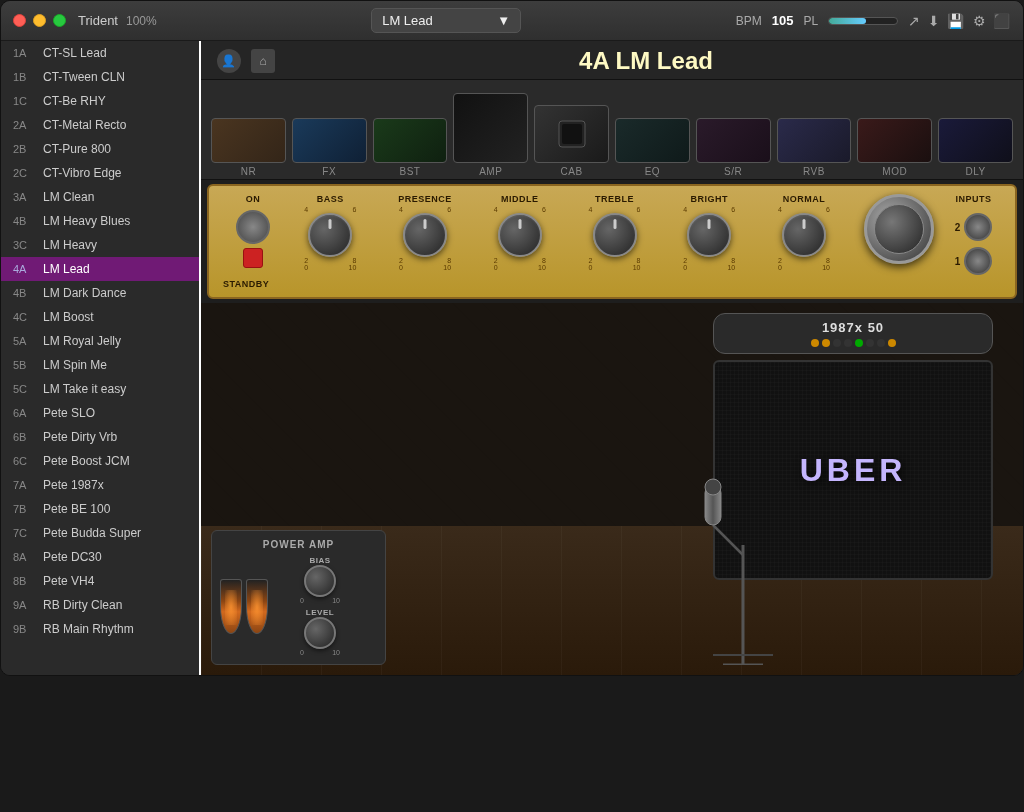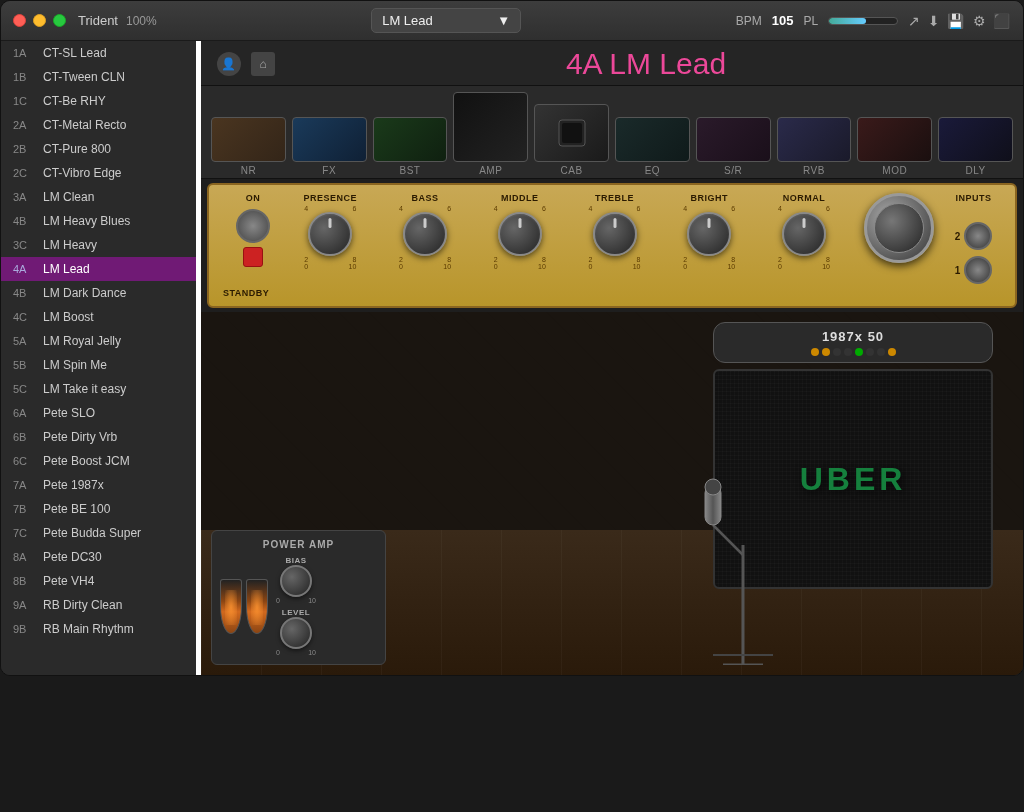--- a/index.html
+++ b/index.html
@@ -121,21 +121,21 @@
     .main-content {
       display: flex;
       flex: 1;
       overflow: hidden;
     }
 
     
     .sidebar {
       width: 200px;
       background: #2a2a2a;
-      border-right: 5px solid #ffffff;
+      border-right: 2px solid #ffffff;
       overflow-y: auto;
       flex-shrink: 0;
     }
     .sidebar::-webkit-scrollbar { width: 6px; }
     .sidebar::-webkit-scrollbar-track { background: #222; }
     .sidebar::-webkit-scrollbar-thumb { background: #555; border-radius: 3px; }
 
     .preset-item {
       display: flex;
       align-items: center;
@@ -184,43 +184,44 @@
       align-items: center;
       justify-content: center;
       color: #aaa;
       font-size: 12px;
       cursor: pointer;
     }
     .home-icon { border-radius: 3px; }
     .preset-big-title {
       flex: 1;
       text-align: center;
-      color: #ec4899;
-      font-size: 30px;
-      font-weight: 400;
+      color: #fef9c3;
+      font-size: 24px;
+      font-weight: 700;
     }
 
     
     .signal-chain {
       background: #2a2a2a;
       padding: 6px 10px 0;
       border-bottom: 1px solid #111;
     }
     .chain-boxes {
       display: flex;
       align-items: flex-end;
       gap: 6px;
       padding-bottom: 2px;
     }
     .chain-box {
       display: flex;
       flex-direction: column;
       align-items: center;
       flex: 1;
       cursor: pointer;
+      margin-top: 7px;
     }
 
     .chain-label {
       color: #888;
       font-size: 10px;
       margin-top: 3px;
       text-transform: uppercase;
       letter-spacing: 0.5px;
     }
 
@@ -304,21 +305,21 @@
       width: 20px;
       height: 20px;
       background: #cc2222;
       border-radius: 3px;
       border: 1px solid #991111;
     }
     .inputs-panel {
       display: flex;
       flex-direction: column;
       align-items: center;
-      gap: 19px;
+      gap: 9px;
       min-width: 55px;
     }
     .input-jack {
       width: 28px;
       height: 28px;
       background: radial-gradient(circle, #888, #333);
       border-radius: 50%;
       border: 2px solid #666;
     }
     .large-knob-outer {
@@ -402,20 +403,21 @@
     }
     .power-knobs {
       display: flex;
       flex-direction: column;
       gap: 4px;
     }
     .power-knob-row {
       display: flex;
       flex-direction: column;
       align-items: center;
+      margin-left: 24px;
     }
     .power-knob-label {
       color: #aaa;
       font-size: 8px;
       font-weight: 700;
       letter-spacing: 0.5px;
     }
     .power-knob {
       width: 32px;
       height: 32px;
@@ -478,21 +480,21 @@
       overflow: hidden;
     }
     .cab-grill {
       position: absolute;
       inset: 0;
       background:
         repeating-linear-gradient(0deg, transparent, transparent 3px, rgba(255,255,255,0.02) 3px, rgba(255,255,255,0.02) 4px),
         repeating-linear-gradient(90deg, transparent, transparent 3px, rgba(255,255,255,0.02) 3px, rgba(255,255,255,0.02) 4px);
     }
     .cab-name {
-      color: #15803d;
+      color: #c4b5fd;
       font-size: 32px;
       font-weight: 900;
       letter-spacing: 4px;
       position: relative;
       z-index: 1;
       text-shadow: 2px 2px 8px rgba(0,0,0,0.8);
     }
 
     
     .sidebar::-webkit-scrollbar { width: 5px; }
@@ -763,40 +765,40 @@
       <div class="amp-controls">
         <div class="amp-top-row">
 
           <div class="amp-on-section">
             <span class="amp-section-label">ON</span>
             <div class="power-button"></div>
             <div class="standby-light"></div>
           </div>
 
           <div class="amp-section">
-            <span class="amp-section-label">PRESENCE</span>
+            <span class="amp-section-label">BASS</span>
             <div class="knob-scale">
                 <span>4</span>
                 <span>6</span>
               </div>
             <div class="knob-container">
               <div class="knob"></div>
             </div>
             <div class="knob-scale">
                 <span>2</span>
                 <span>8</span>
               </div>
             <div class="knob-scale">
                 <span>0</span>
                 <span>10</span>
               </div>
           </div>
 
           <div class="amp-section">
-            <span class="amp-section-label">BASS</span>
+            <span class="amp-section-label">PRESENCE</span>
             <div class="knob-scale">
                 <span>4</span>
                 <span>6</span>
               </div>
             <div class="knob-container">
               <div class="knob"></div>
             </div>
             <div class="knob-scale">
                 <span>2</span>
                 <span>8</span>

